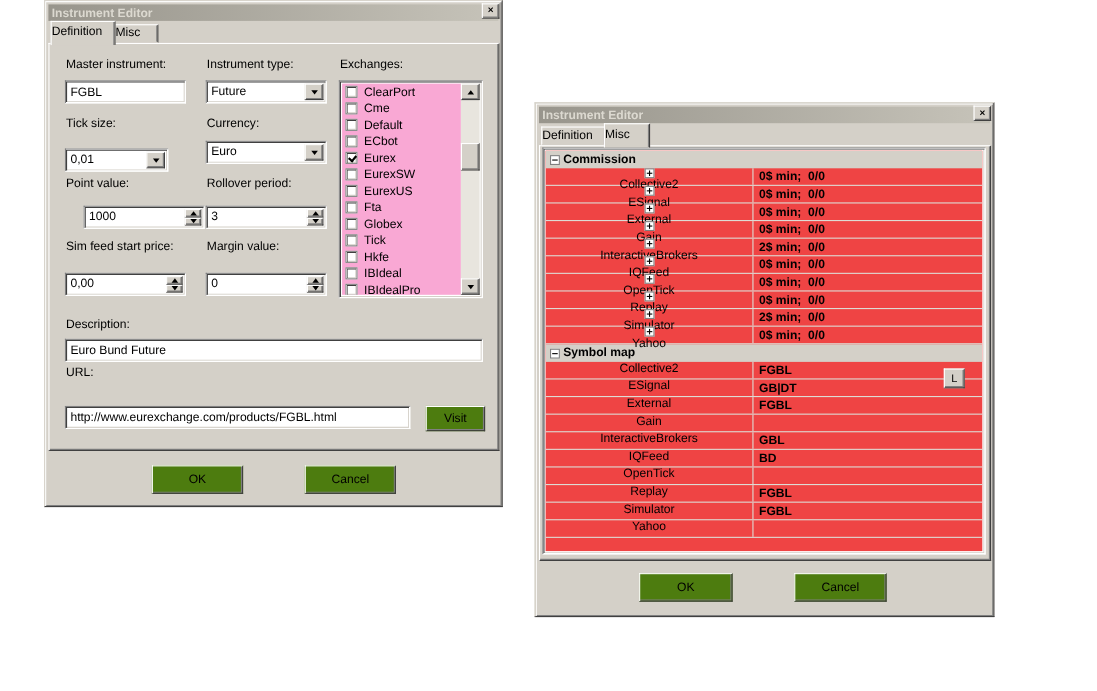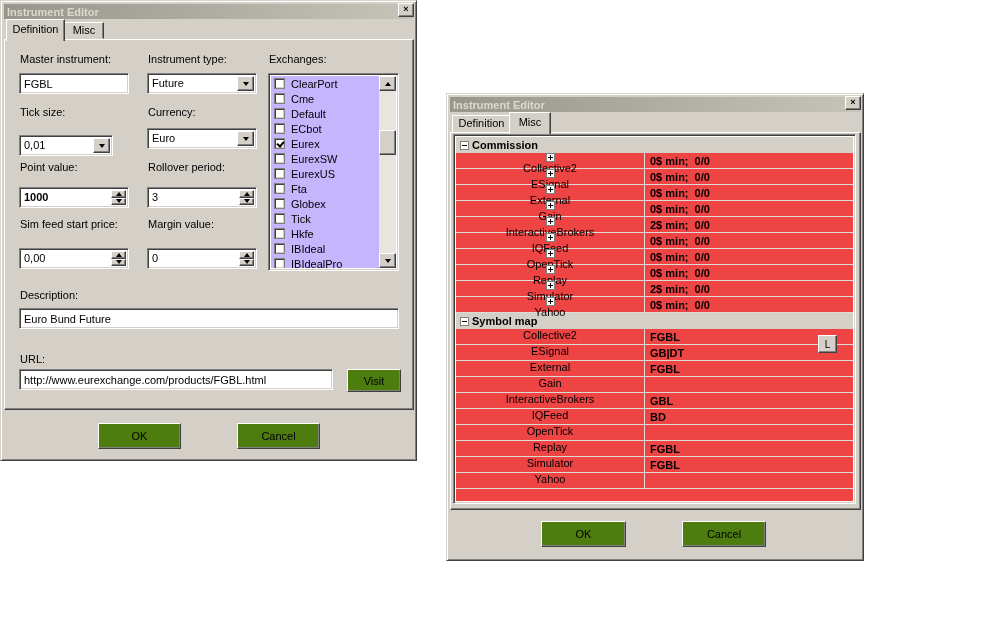--- a/index.html
+++ b/index.html
@@ -3,28 +3,28 @@
 <meta charset="utf-8">
 <style>
   html,body{margin:0;padding:0;}
   body{
     width:997px;height:628px;position:relative;background:#ffffff;
     font-family:"Liberation Sans",sans-serif;font-size:11px;color:#000;
     -webkit-font-smoothing:none;
   }
   .dialog{position:absolute;background:#d4d0c8;
     border:1px solid;border-color:#d8d4cc #404040 #404040 #d8d4cc;
-    box-shadow:inset 1px 1px 0 #fff, inset -1px -1px 0 #808080;}
+    box-shadow:inset 1px 1px 0 #fff, inset -1px -1px 0 #808080;margin-left:40px;}
   .titlebar{position:absolute;left:3px;top:3px;right:3px;height:15px;
     background:linear-gradient(to right,#98958c,#c6c3b9);
     color:#dcd9d0;font-weight:bold;display:flex;align-items:center;padding-left:3px;}
   .close-btn{position:absolute;top:2px;right:2px;width:14px;height:12px;background:#d4d0c8;
     border:1px solid;border-color:#fff #404040 #404040 #fff;box-shadow:inset -1px -1px 0 #808080;
     font-size:9px;font-weight:bold;line-height:10px;text-align:center;color:#000;cursor:default;}
-  .tab{position:absolute;background:#d4d0c8;text-align:center;
+  .tab{position:absolute;background:#d4d0c8;text-align:left;
     border:1px solid;border-color:#fff #404040 #d4d0c8 #fff;
     box-shadow:inset -1px 0 0 #808080;line-height:17px;}
   .tab.active{top:18px;height:21px;border-bottom:none;z-index:5;line-height:19px;}
   .tab.inactive{top:21px;height:15px;z-index:1;background:#d4d0c8;line-height:15px;}
   .tabpage{position:absolute;background:#d4d0c8;
     border:1px solid;border-color:#fff #404040 #404040 #fff;
     box-shadow:inset -1px -1px 0 #808080;z-index:2;}
   .lbl{position:absolute;white-space:nowrap;z-index:3;}
   .sunken{border:1px solid;border-color:#808080 #fff #fff #808080;
     box-shadow:inset 1px 1px 0 #404040, inset -1px -1px 0 #d4d0c8;background:#fff;}
@@ -36,21 +36,21 @@
     box-shadow:inset -1px -1px 0 #808080;
     display:flex;align-items:center;justify-content:center;cursor:default;}
   .mini{position:absolute;background:#d4d0c8;border:1px solid;border-color:#fff #404040 #404040 #fff;
     box-shadow:inset -1px -1px 0 #808080;display:flex;align-items:center;justify-content:center;}
   .tri-dn{width:0;height:0;border-left:3px solid transparent;border-right:3px solid transparent;border-top:4px solid #000;}
   .tri-up{width:0;height:0;border-left:3px solid transparent;border-right:3px solid transparent;border-bottom:4px solid #000;}
   .combo-val{position:absolute;left:4px;top:3px;}
   .spin-grp{position:absolute;right:2px;top:2px;bottom:2px;width:15px;display:flex;flex-direction:column;}
   .spin-grp .mini{position:relative;flex:1;}
   
-  .lb-items{position:absolute;left:2px;top:2px;bottom:2px;right:19px;background:#c4b5fd;overflow:hidden;}
+  .lb-items{position:absolute;left:2px;top:2px;bottom:2px;right:19px;background:#f9a8d4;overflow:hidden;}
   .lb-item{height:15px;display:flex;align-items:center;}
   .cb{position:relative;width:11px;height:11px;margin-left:3px;background:#fff;box-sizing:border-box;
     border:1px solid #808080;box-shadow:inset 1px 1px 0 #404040, inset -1px -1px 0 #d4d0c8;}
   .cb.checked::after{content:'';position:absolute;left:2px;top:2px;width:5px;height:3px;
     border-left:2px solid #000;border-bottom:2px solid #000;transform:rotate(-50deg);}
   .lb-label{margin-left:6px;}
   .vscroll{position:absolute;top:2px;right:2px;bottom:2px;width:17px;background:#e8e5de;}
   .sb-btn{position:absolute;left:0;width:17px;height:15px;background:#d4d0c8;box-sizing:border-box;
     border:1px solid;border-color:#fff #404040 #404040 #fff;box-shadow:inset -1px -1px 0 #808080;
     display:flex;align-items:center;justify-content:center;}
@@ -111,21 +111,21 @@
   <div class="field sunken" style="left:146px;top:127px;width:110px;height:21px;">
     <span class="combo-val">Euro</span>
     <div class="mini" style="right:2px;top:2px;bottom:2px;width:15px;">
         <div class="tri-dn"></div>
       </div>
   </div>
 
   <div class="lbl" style="left:19px;top:160px;">Point value:</div>
   <div class="lbl" style="left:147px;top:160px;">Rollover period:</div>
 
-  <div class="field sunken" style="left:18px;top:186px;width:110px;height:21px;font-weight:bold;">
+  <div class="field sunken" style="left:35px;top:186px;width:110px;height:21px;">
     <span class="combo-val">1000</span>
     <div class="spin-grp">
         <div class="mini">
           <div class="tri-up"></div>
         </div>
         <div class="mini">
           <div class="tri-dn"></div>
         </div>
       </div>
   </div>
@@ -232,21 +232,21 @@
           <div class="tri-dn"></div>
         </div>
     </div>
   </div>
 
   <div class="lbl" style="left:19px;top:288px;">Description:</div>
   <div class="field sunken" style="left:18px;top:307px;width:380px;height:21px;">
     <input class="txt" type="text" value="Euro Bund Future" style="">
   </div>
 
-  <div class="lbl" style="left:19px;top:352px;">URL:</div>
+  <div class="lbl" style="left:19px;top:332px;">URL:</div>
   <div class="field sunken" style="left:18px;top:368px;width:314px;height:21px;">
     <input class="txt" type="text" value="http://www.eurexchange.com/products/FGBL.html" style="">
   </div>
   <div class="btn" style="left:346px;top:368px;width:52px;height:21px;">
     <span>Visit</span>
   </div>
 
   <div class="btn" style="left:97px;top:422px;width:81px;height:24px;">
     <span>OK</span>
   </div>

